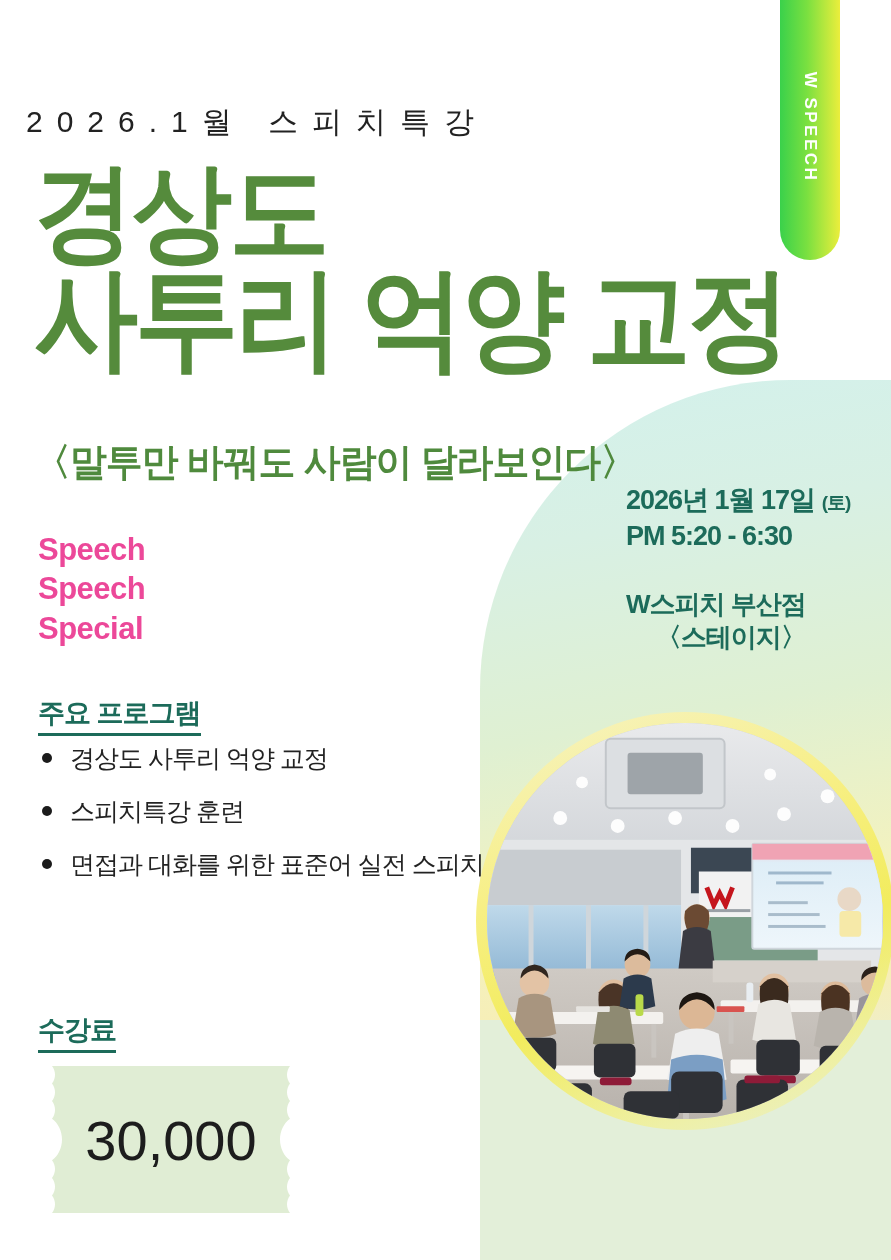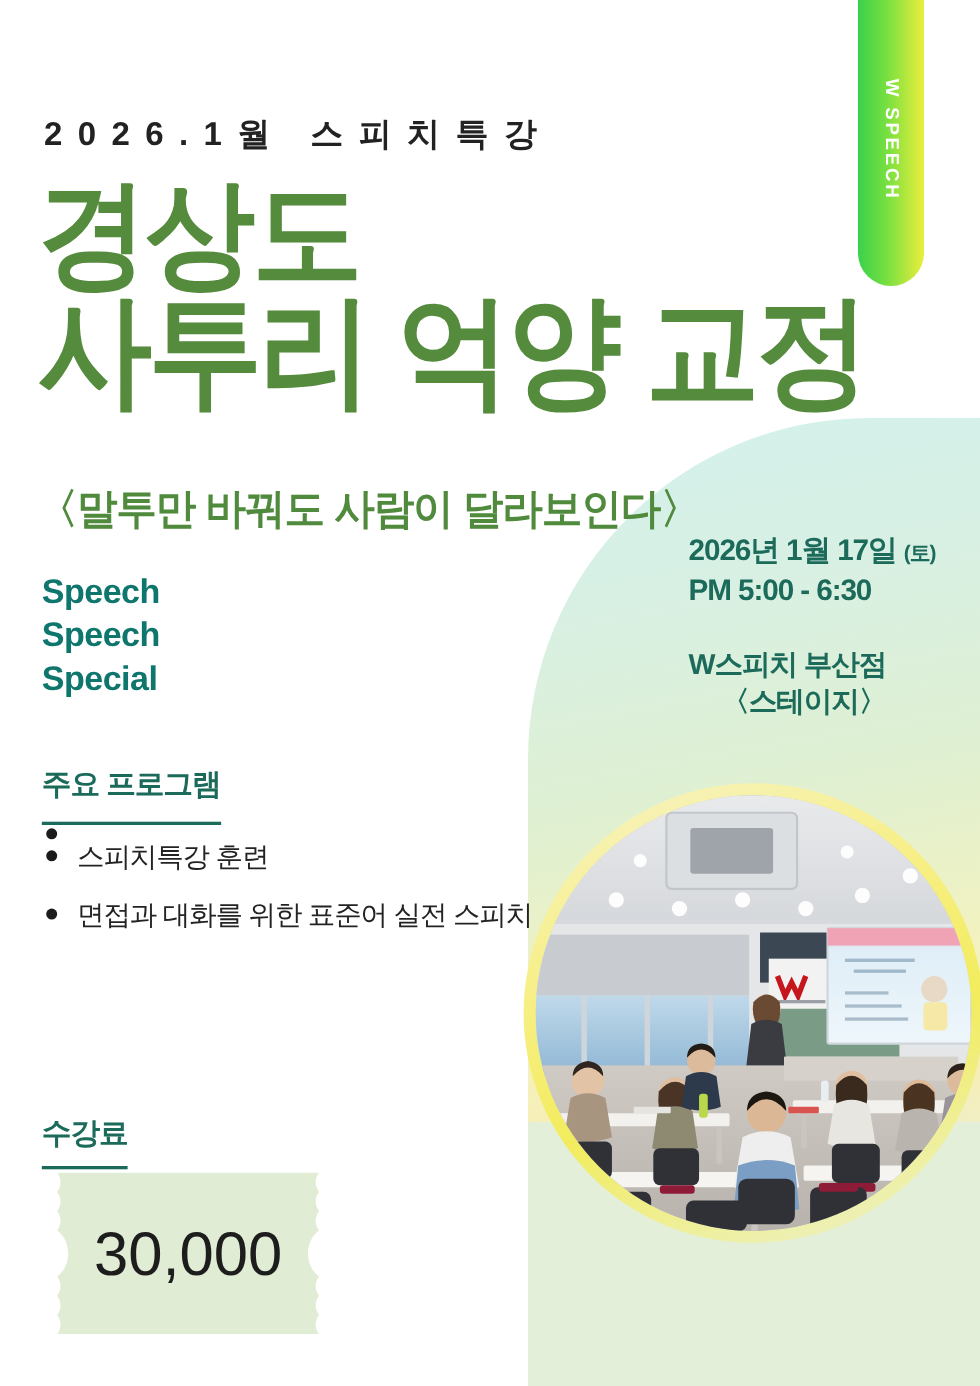--- a/index.html
+++ b/index.html
@@ -54,23 +54,23 @@
     white-space:nowrap;
     color:#ffffff;
     font-size:17px;
     font-weight:700;
     letter-spacing:2.5px;
   }
 
   
   .eyebrow{
     position:absolute;
-    left:40px; top:102px;
+    left:26px; top:102px;
     font-size:30px;
-    font-weight:700;
+    font-weight:400;
     letter-spacing:14px;
     color:#222222;
     white-space:nowrap;
   }
 
   
   .title-block{
     position:absolute;
     left:34px; top:160px;
     width:720px;
@@ -97,22 +97,22 @@
     color:#4f8a3d;
     letter-spacing:-1px;
     white-space:nowrap;
     transform:scaleX(0.97);
     transform-origin:left center;
   }
 
   
   .eng-stack{
     position:absolute;
-    left:38px; top:518px;
-    color:#0f766e;
+    left:38px; top:530px;
+    color:#ec4899;
     font-size:31px;
     font-weight:800;
     line-height:1.27;
     letter-spacing:-0.5px;
   }
   .eng-stack span{ display:block; }
 
   
   .info-date{
     position:absolute;
@@ -139,21 +139,21 @@
 
   
   .program-head{
     position:absolute;
     left:38px; top:695px;
     color:#1c6b5a;
     font-size:27px;
     font-weight:800;
     letter-spacing:-1px;
     border-bottom:3px solid #1c6b5a;
-    padding-bottom:16px;
+    padding-bottom:2px;
     display:inline-block;
   }
   .program-list{
     position:absolute;
     left:38px; top:742px;
     list-style:none;
   }
   .program-list li{
     position:relative;
     padding-left:32px;
@@ -174,21 +174,21 @@
 
   
   .price-head{
     position:absolute;
     left:38px; top:1012px;
     color:#1c6b5a;
     font-size:27px;
     font-weight:800;
     letter-spacing:-1px;
     border-bottom:3px solid #1c6b5a;
-    padding-bottom:12px;
+    padding-bottom:2px;
     display:inline-block;
   }
   .ticket-wrap{
     position:absolute;
     left:44px; top:1066px;
     width:254px; height:147px;
   }
   .ticket-svg{ position:absolute; inset:0; width:100%; height:100%; display:block; }
   .ticket-amount{
     position:absolute;
@@ -241,30 +241,30 @@
   <div class="subtitle">〈말투만 바꿔도 사람이 달라보인다〉</div>
 
   <div class="eng-stack">
     <span>Speech</span>
     <span>Speech</span>
     <span>Special</span>
   </div>
 
   <div class="info-date">
     <div><span>2026년 1월 17일</span> <span class="dow">(토)</span></div>
-    <div>PM 5:00 - 6:30</div>
+    <div>PM 5:20 - 6:30</div>
   </div>
   <div class="info-venue">
     <span>W스피치 부산점</span>
     <span>〈스테이지〉</span>
   </div>
 
   <div class="program-head">주요 프로그램</div>
   <ul class="program-list">
-    <li><span class="bullet"></span></li>
+    <li><span class="bullet"></span><span>경상도 사투리 억양 교정</span></li>
     <li><span class="bullet"></span><span>스피치특강 훈련</span></li>
     <li><span class="bullet"></span><span>면접과 대화를 위한 표준어 실전 스피치</span></li>
   </ul>
 
   <div class="price-head">수강료</div>
   <div class="ticket-wrap">
     <svg class="ticket-svg" viewBox="0 0 254 134" preserveAspectRatio="none">
       <path fill="#e0edd4" d="
         M 8 0
         L 246 0

